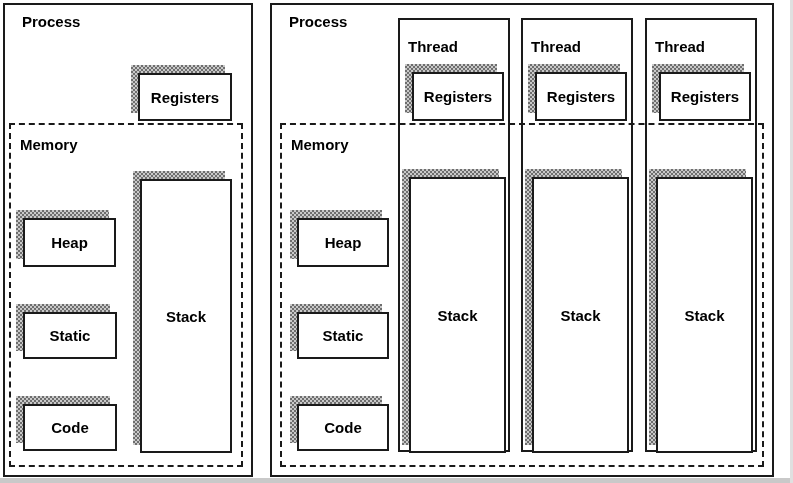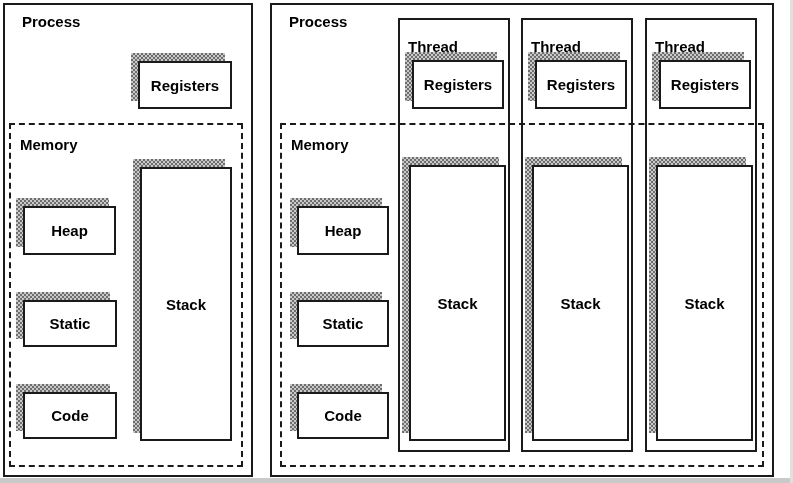--- a/index.html
+++ b/index.html
@@ -25,21 +25,21 @@
   #process-multi{left:270px;width:500px;}
   .process-label{position:absolute;left:17px;top:8px;}
   .memory{
     position:absolute;border:2px dashed var(--border);background:transparent;
   }
   #memory-single{left:4px;top:118px;width:230px;height:340px;}
   #memory-multi{left:8px;top:118px;width:480px;height:340px;z-index:3;}
   .memory-label{position:absolute;left:9px;top:11px;text-align:right;}
   .box{
     position:absolute;background:var(--background);border:2px solid var(--border);
-    display:flex;align-items:center;justify-content:center;text-align:center;
+    display:flex;align-items:center;justify-content:center;text-align:center;margin-top:12px;
   }
   .shadow::before{
     content:"";position:absolute;inset:-2px;transform:translate(-7px,-8px);
     background:conic-gradient(var(--shadow_dark) 0 25%,var(--shadow_light) 0 50%,var(--shadow_dark) 0 75%,var(--shadow_light) 0);
     background-size:4px 4px;z-index:-1;
   }
   
   #registers-single{left:133px;top:56px;width:90px;height:44px;}
   #heap-single{left:12px;top:81px;width:89px;height:45px;}
   #static-single{left:12px;top:175px;width:90px;height:43px;}

